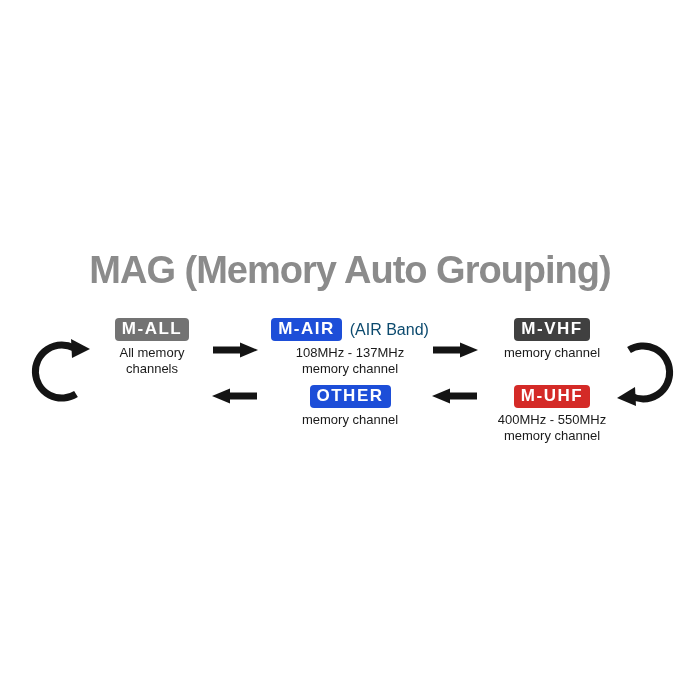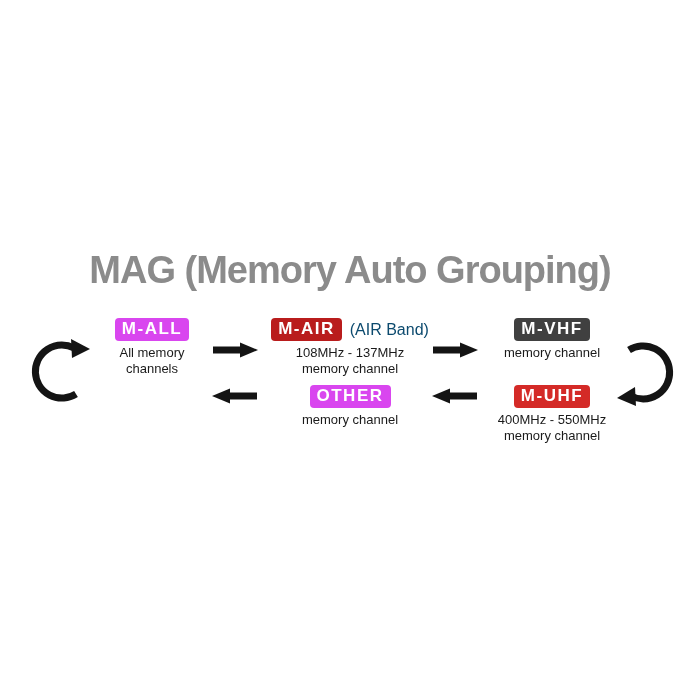--- a/index.html
+++ b/index.html
@@ -63,46 +63,46 @@
 </style>
 </head>
 <body>
 
 <div class="canvas">
 
   <div class="title" style="color: rgb(139, 139, 139);">MAG (Memory Auto Grouping)</div>
 
   <div class="node" style="left:57px; top:318px; width:190px;">
     <div class="badge-row">
-      <span class="badge" style="background-color: #d946ef;">M-ALL</span>
+      <span class="badge" style="background-color: #737373;">M-ALL</span>
     </div>
     <div class="line">All memory</div>
     <div class="line">channels</div>
   </div>
 
   <div class="node" style="left:250px; top:318px; width:200px;">
     <div class="badge-row">
-      <span class="badge" style="background-color: #b91c1c;">M-AIR</span>
+      <span class="badge" style="background-color: #1d4ed8;">M-AIR</span>
       <span class="suffix">(AIR Band)</span>
     </div>
     <div class="line">108MHz - 137MHz</div>
     <div class="line">memory channel</div>
   </div>
 
   <div class="node" style="left:452px; top:318px; width:200px;">
     <div class="badge-row">
       <span class="badge" style="background-color: #404040;">M-VHF</span>
     </div>
     <div class="line">memory channel</div>
   </div>
 
 
   <div class="node" style="left:250px; top:385px; width:200px;">
     <div class="badge-row">
-      <span class="badge" style="background-color: #d946ef;">OTHER</span>
+      <span class="badge" style="background-color: #1d4ed8;">OTHER</span>
     </div>
     <div class="line">memory channel</div>
   </div>
 
   <div class="node" style="left:452px; top:385px; width:200px;">
     <div class="badge-row">
       <span class="badge" style="background-color: rgb(212, 42, 39);">M-UHF</span>
     </div>
     <div class="line">400MHz - 550MHz</div>
     <div class="line">memory channel</div>

